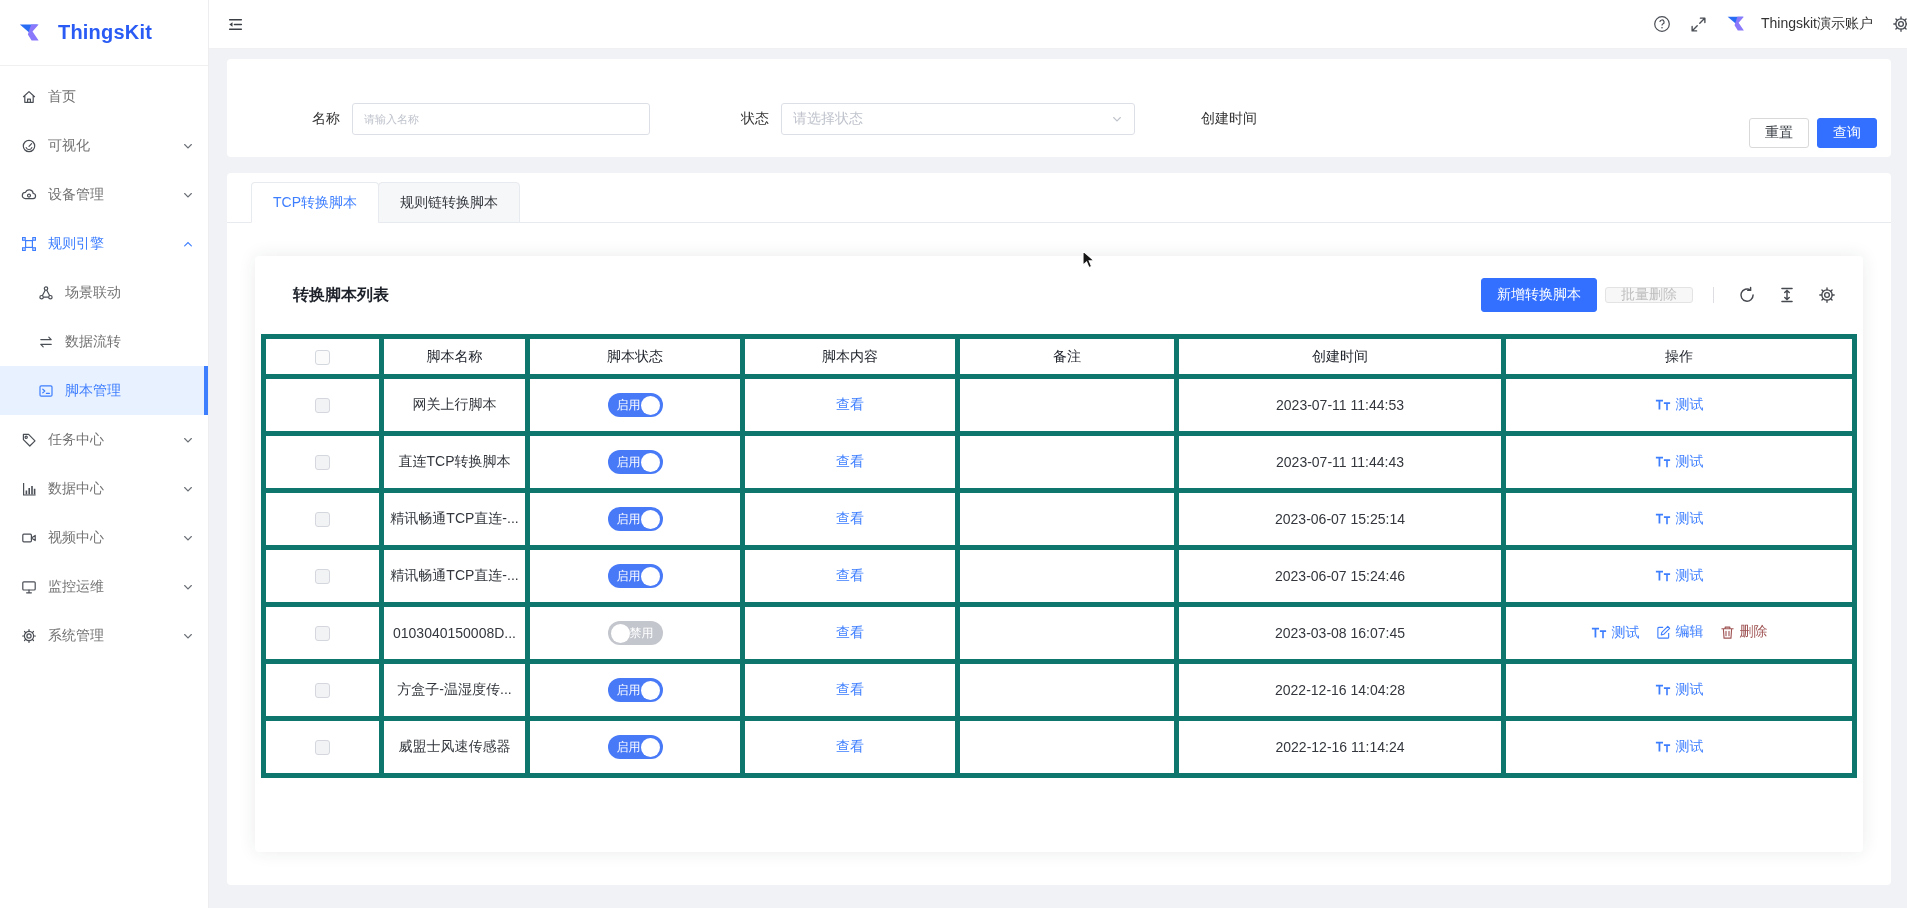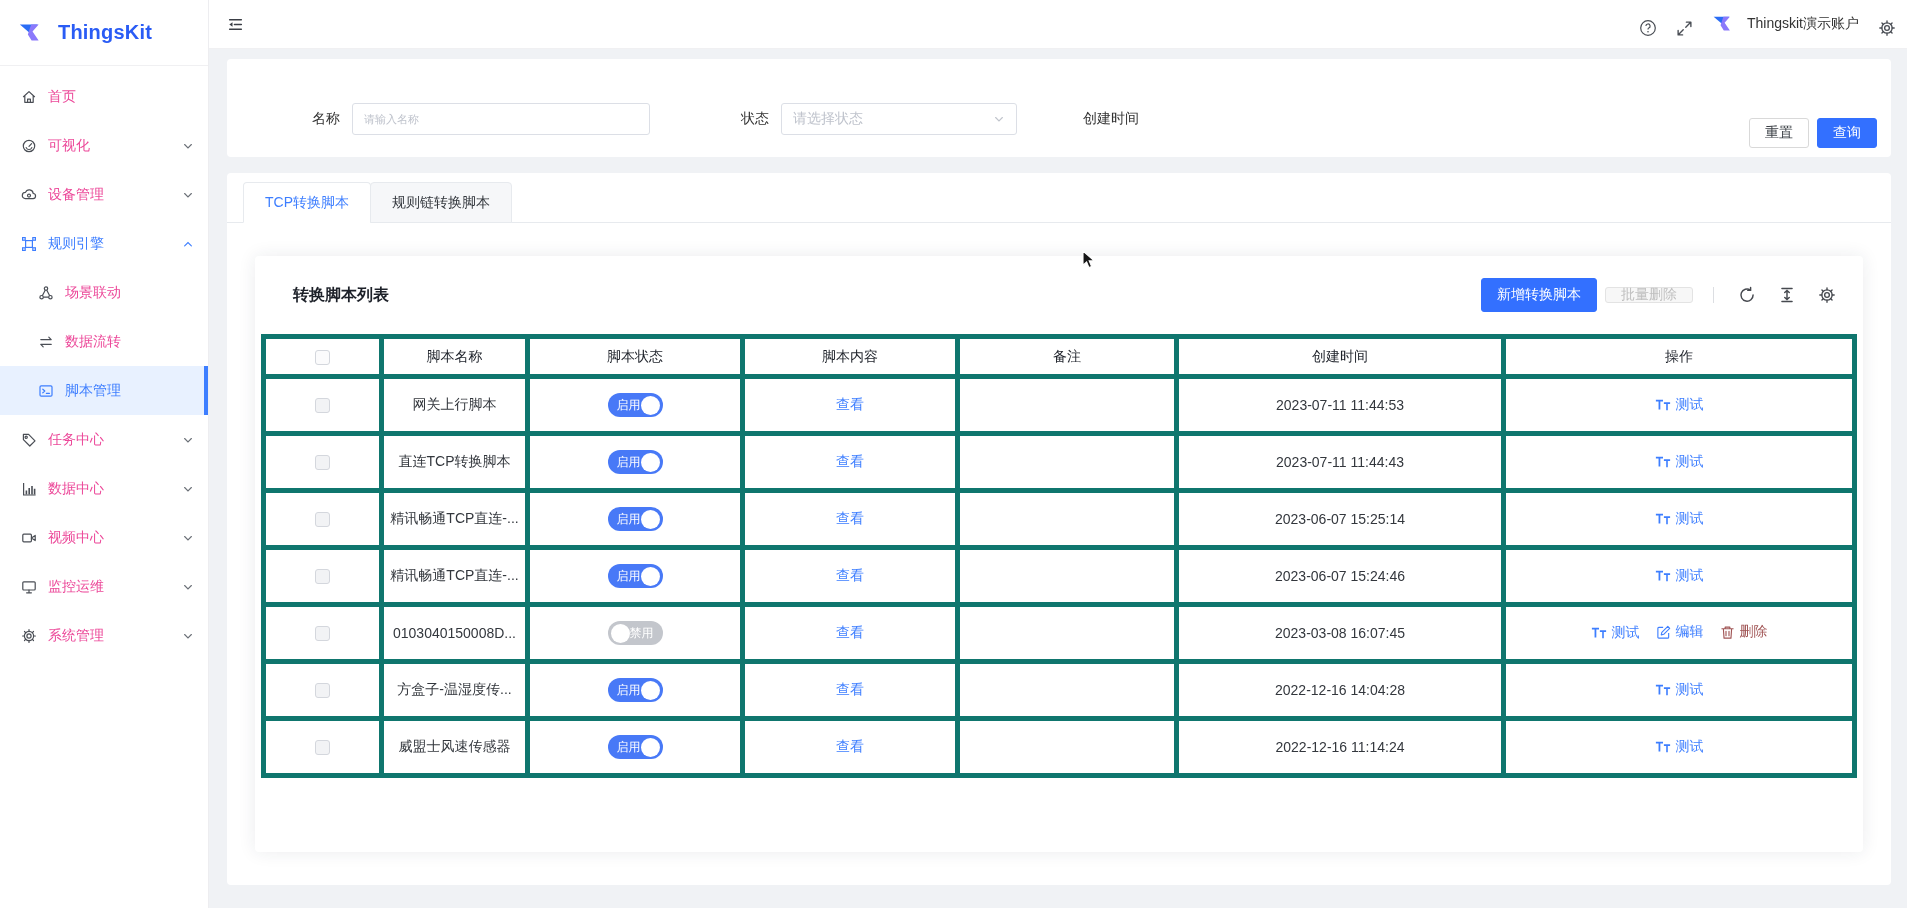--- a/index.html
+++ b/index.html
@@ -9,64 +9,64 @@
     font-size:14px; color:#2d3138; background:#f0f2f5;
     display:flex;
   }
   svg { display:block; }
 
   
   .sidebar { width:209px; height:100%; background:#fff; border-right:1px solid #ededf0; flex:0 0 209px; }
   .logo { height:66px; display:flex; align-items:center; gap:10px; padding-left:18px; border-bottom:1px solid #f0f0f2; }
   .brand { font-size:20px; font-weight:bold; color:#2a5cf5; letter-spacing:.2px; }
   .menu { padding-top:6px; }
-  .menu-item { height:49px; display:flex; align-items:center; gap:11px; padding:0 14px 0 21px; cursor:pointer; color:#ec4899; position:relative; }
+  .menu-item { height:49px; display:flex; align-items:center; gap:11px; padding:0 14px 0 21px; cursor:pointer; color:#737373; position:relative; }
   .menu-item .mi-icon { color:#4a4e55; display:flex; }
   .menu-item .mi-label { flex:1; }
   .menu-item .chev { color:#6b7077; }
   .menu-item.child { padding-left:38px; }
   .menu-item.parent-active { color:#3d7eff; }
   .menu-item.parent-active .mi-icon, .menu-item.parent-active .chev { color:#3d7eff; }
   .menu-item.active { background:#e8f1ff; color:#3d7eff; border-right:4px solid #3d7eff; }
   .menu-item.active .mi-icon { color:#3d7eff; }
 
   
   .main { flex:1; display:flex; flex-direction:column; min-width:0; }
   .topbar { height:49px; background:#fff; border-bottom:1px solid #f0f0f2; display:flex; align-items:center; padding:0 0 0 18px; position:relative; overflow:hidden; }
   .collapse-btn { color:#3a3e45; cursor:pointer; display:flex; }
-  .topbar-right { margin-left:auto; display:flex; align-items:flex-end; gap:19px; padding-right:18px; }
+  .topbar-right { margin-left:auto; display:flex; align-items:center; gap:19px; padding-right:4px; }
   .tb-icon { color:#4a4e55; cursor:pointer; display:flex; }
   .account { display:flex; align-items:center; gap:9px; cursor:pointer; }
   .account-name { color:#333; }
   .gear-cut { margin-right:-7px; }
 
   .content { padding:10px 16px 0 18px; flex:1; }
 
   
   .filter-card { background:#fff; border-radius:4px; height:98px; position:relative; padding:22px 14px 0 85px; display:flex; gap:0; }
   .f-group { display:flex; align-items:center; }
   .f-label { color:#333; margin-right:12px; white-space:nowrap; }
   .f-input { height:32px; border:1px solid #dcdfe6; border-radius:3px; background:#fff; display:flex; align-items:center; padding:0 11px; color:#bfc3cc; }
   .name-input { width:298px; }
   .name-input input { border:none; outline:none; width:100%; font-size:11px; font-family:inherit; color:#333; }
   .name-input input::placeholder { color:#bfc3cc; }
-  .f-select { width:236px; justify-content:space-between; cursor:pointer; }
+  .f-select { width:354px; justify-content:space-between; cursor:pointer; }
   .f-select .chev { color:#c0c4cc; }
   .f-date { width:335px; justify-content:space-between; padding:0 24px; cursor:pointer; }
   .f-date .sep { color:#8a8f99; }
   .g2 { margin-left:91px; }
   .g3 { margin-left:66px; }
   .filter-btns { position:absolute; right:14px; bottom:9px; display:flex; gap:8px; }
   .btn { height:30px; padding:0 15px; border-radius:3px; border:1px solid #d9d9d9; background:#fff; color:#3c4046; font-size:14px; font-family:inherit; cursor:pointer; display:inline-flex; align-items:center; justify-content:center; }
   .btn.primary { background:var(--accent,#3370ff); border-color:var(--accent,#3370ff); color:#fff; }
   .btn.disabled { color:#bfbfbf; background:#f7f7f7; border-color:#e3e3e3; cursor:not-allowed; }
 
   
   .main-card { background:#fff; border-radius:4px; margin-top:16px; height:712px; display:flex; flex-direction:column; }
-  .tabbar { padding:9px 16px 0; border-bottom:1px solid #e7eaee; display:flex; }
+  .tabbar { padding:9px 24px 0; border-bottom:1px solid #e7eaee; display:flex; }
   .tab { height:41px; padding:0 21px; display:flex; align-items:center; border:1px solid #e7eaee; border-radius:4px 4px 0 0; background:#f6f7f9; color:#33373d; cursor:pointer; margin-bottom:-1px; }
   .tab + .tab { margin-left:-1px; }
   .tab.active { background:#fff; color:#3d7eff; border-bottom-color:#fff; }
   .card-body { padding:33px 28px; flex:1; }
   .table-card { background:#fff; border-radius:4px; box-shadow:0 0 18px rgba(30,40,70,.09); height:100%; padding:0 6px 10px; }
   .table-head { height:78px; display:flex; align-items:center; padding:0 14px 0 32px; }
   .list-title { font-size:16px; font-weight:bold; color:#1d2129; }
   .toolbar { margin-left:auto; display:flex; align-items:center; gap:8px; }
   .btn-add { height:34px; }
   .btn-batch { height:16px; }

